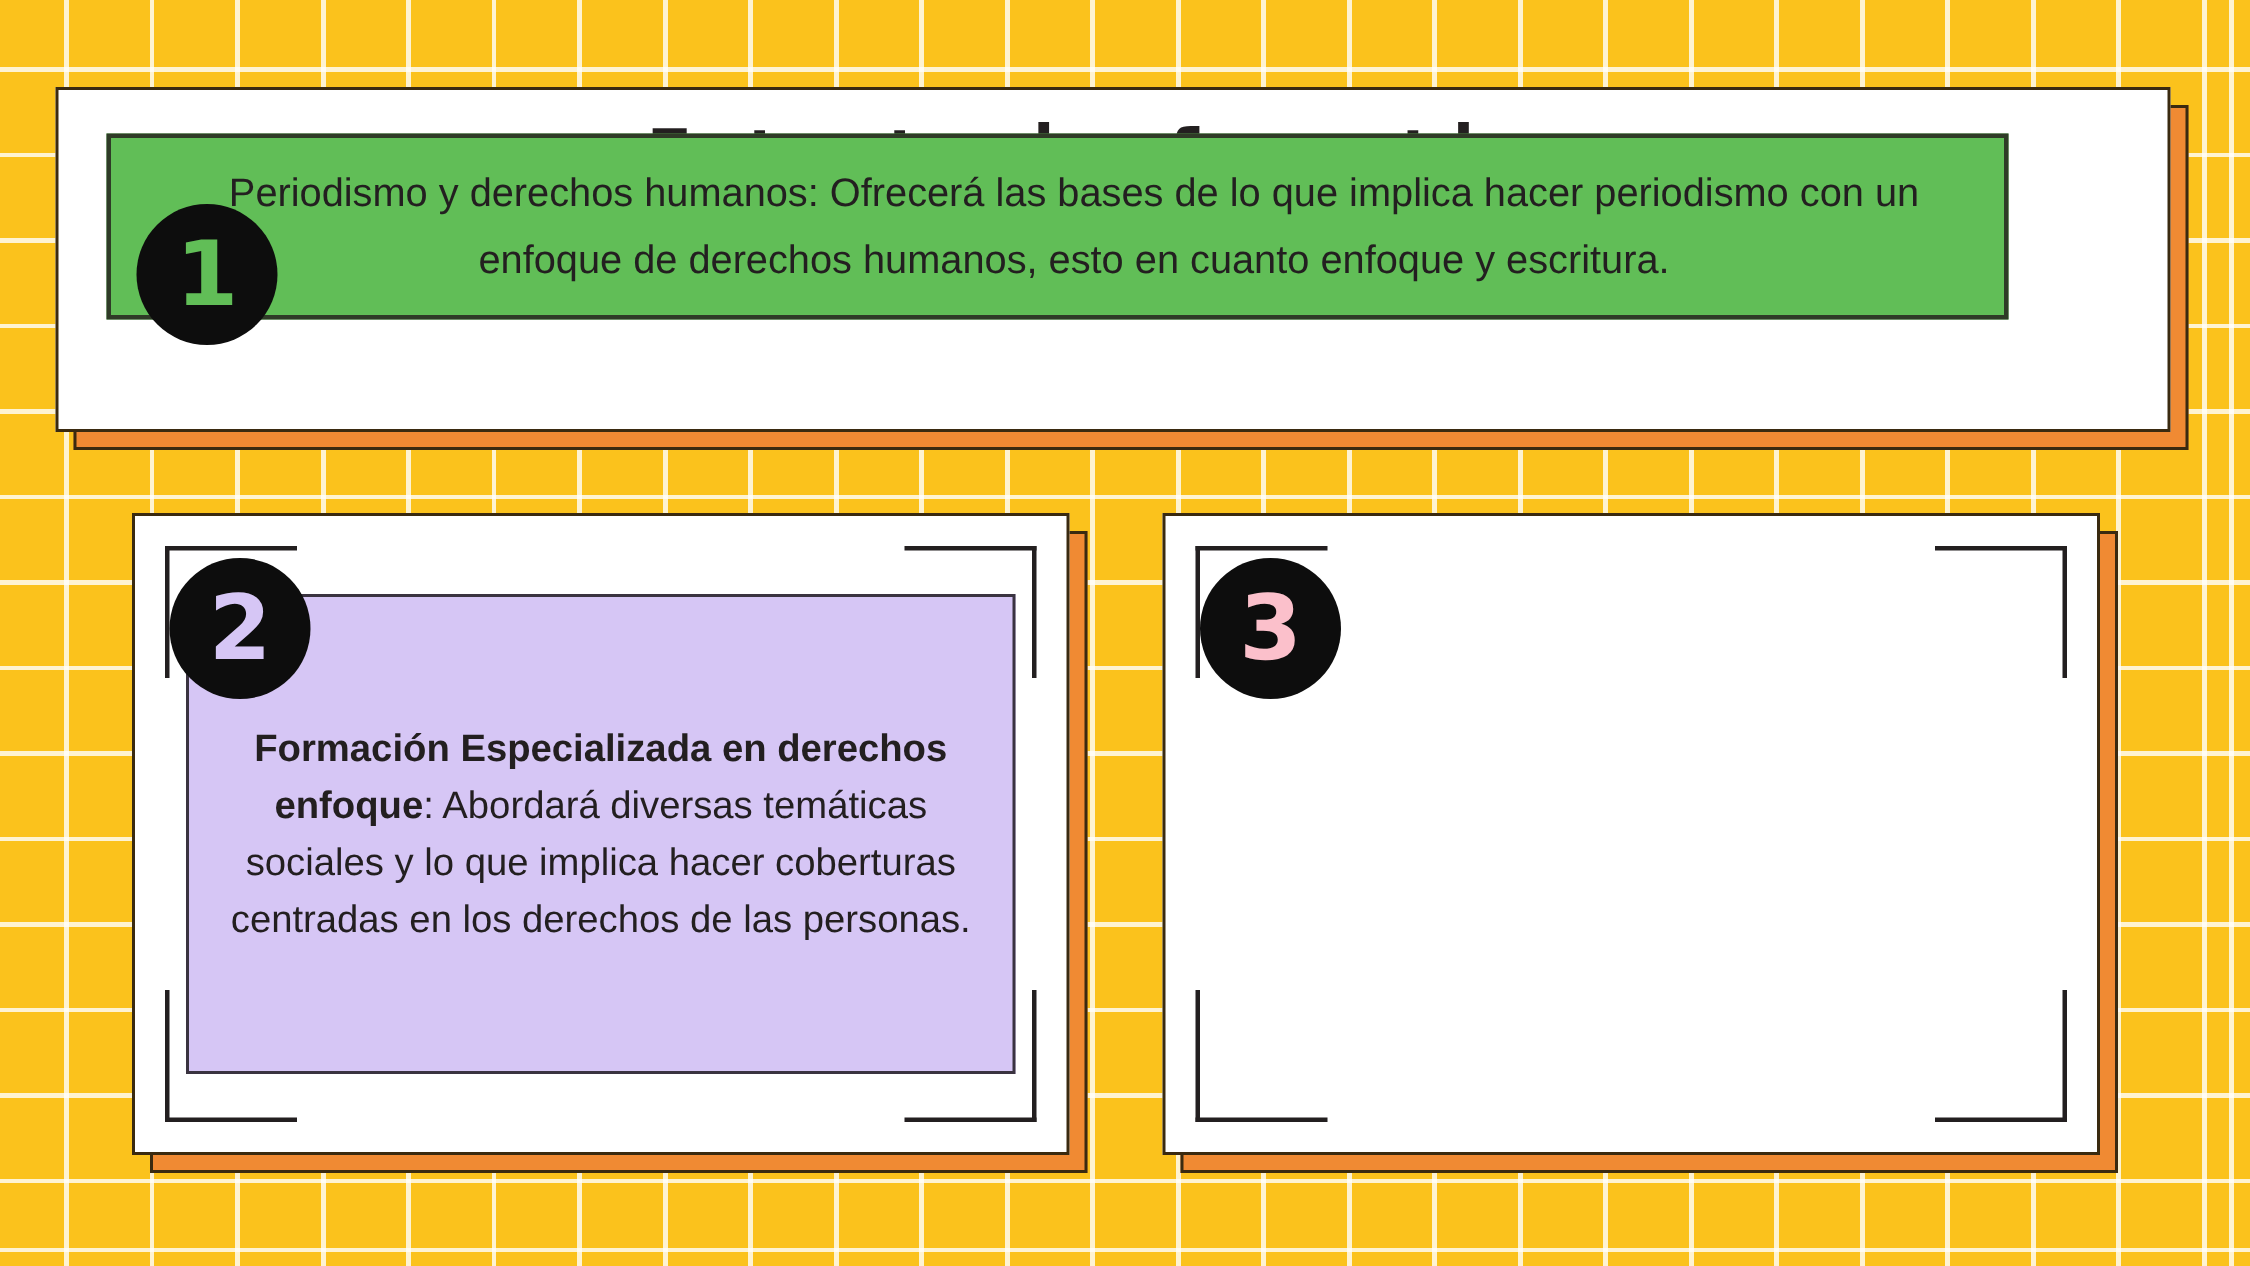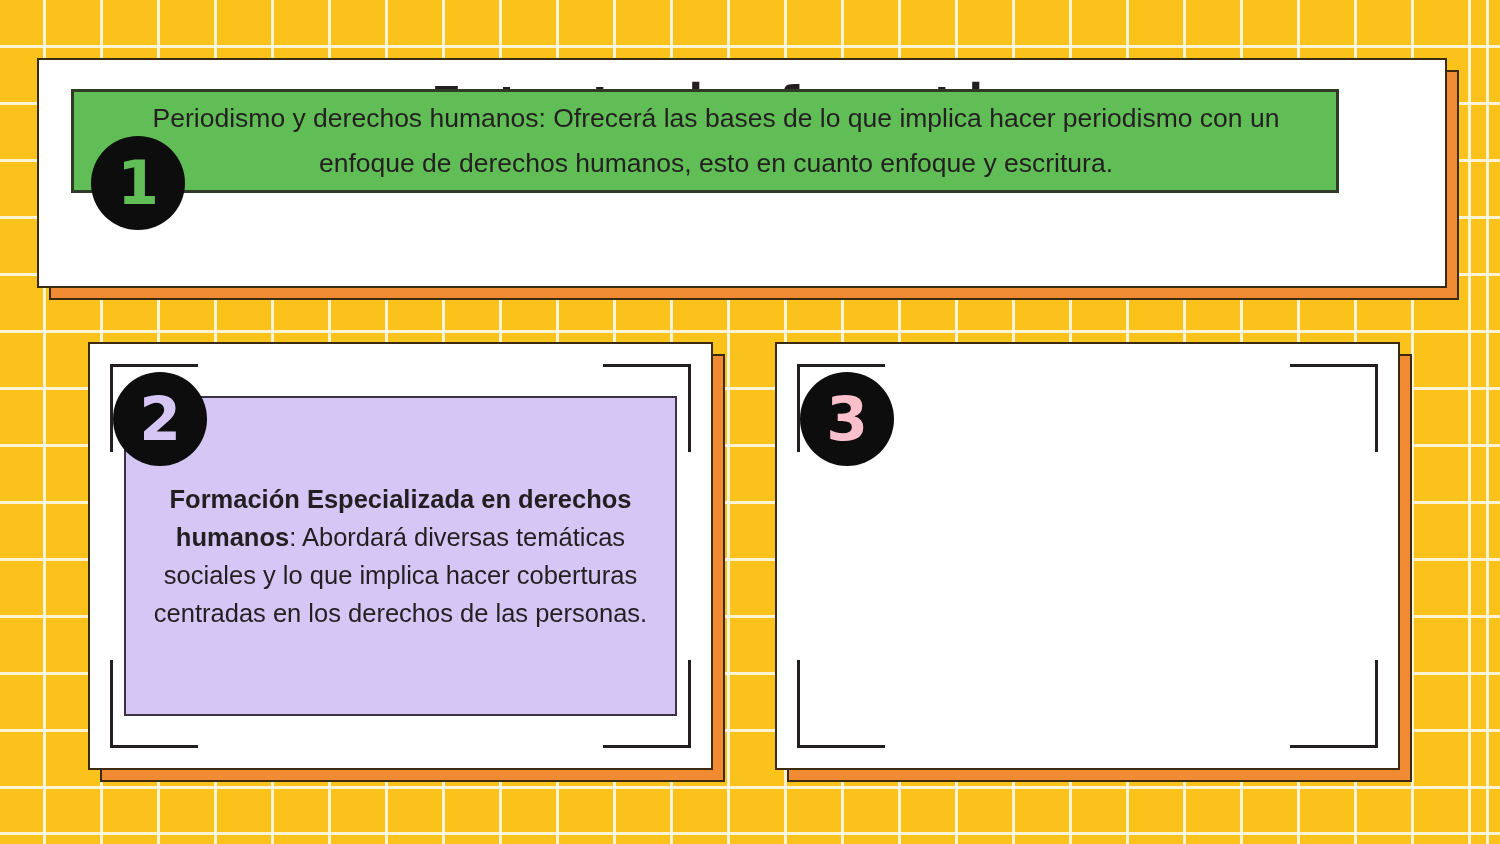--- a/index.html
+++ b/index.html
@@ -60,21 +60,21 @@
     letter-spacing: 1px;
     color: #231f20;
     white-space: nowrap;
   }
 
   #green-banner {
     position: absolute;
     left: 71px;
     top: 89px;
     width: 1268px;
-    height: 104px;
+    height: 124px;
     background: #61BE57;
     border: 3px solid #2f3b27;
     box-sizing: border-box;
   }
   .banner-text {
     position: absolute;
     left: 38px;
     right: 16px;
     top: 50%;
     transform: translateY(-50%);
@@ -180,21 +180,21 @@
   </div>
 
   <div class="shadow-block" id="card2-shadow"></div>
   <div class="card-white" id="card2-white">
     <div class="bracket tl"></div>
     <div class="bracket tr"></div>
     <div class="bracket bl"></div>
     <div class="bracket br"></div>
     <div class="inner-panel" id="panel2">
       <div class="panel-text">
-        <b>Formación Especializada en derechos humanos</b><span>: Abordará diversas temáticas sociales y lo que implica hacer coberturas centradas en los derechos de las personas.</span>
+        <b>Formación Especializada en derechos enfoque</b><span>: Abordará diversas temáticas sociales y lo que implica hacer coberturas centradas en los derechos de las personas.</span>
       </div>
     </div>
   </div>
 
   <div class="badge" id="badge2">
     <span>2</span>
   </div>
 
   <div class="shadow-block" id="card3-shadow"></div>
   <div class="card-white" id="card3-white">

